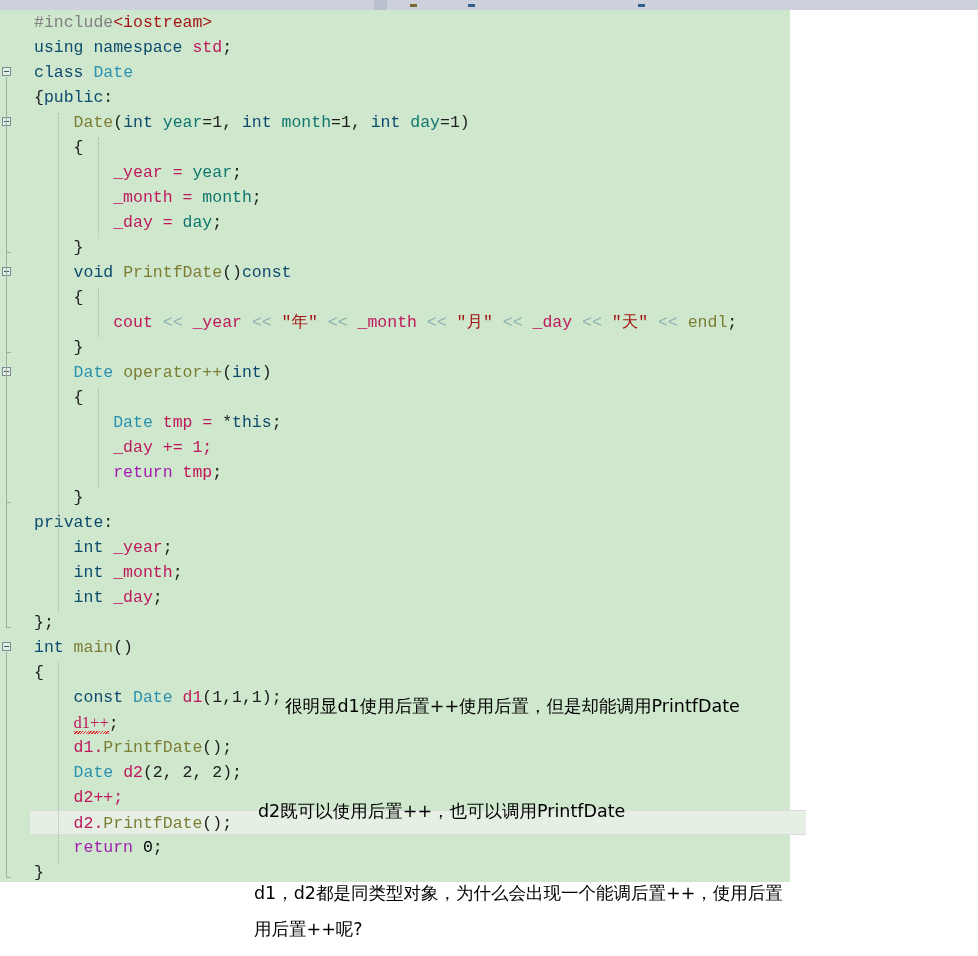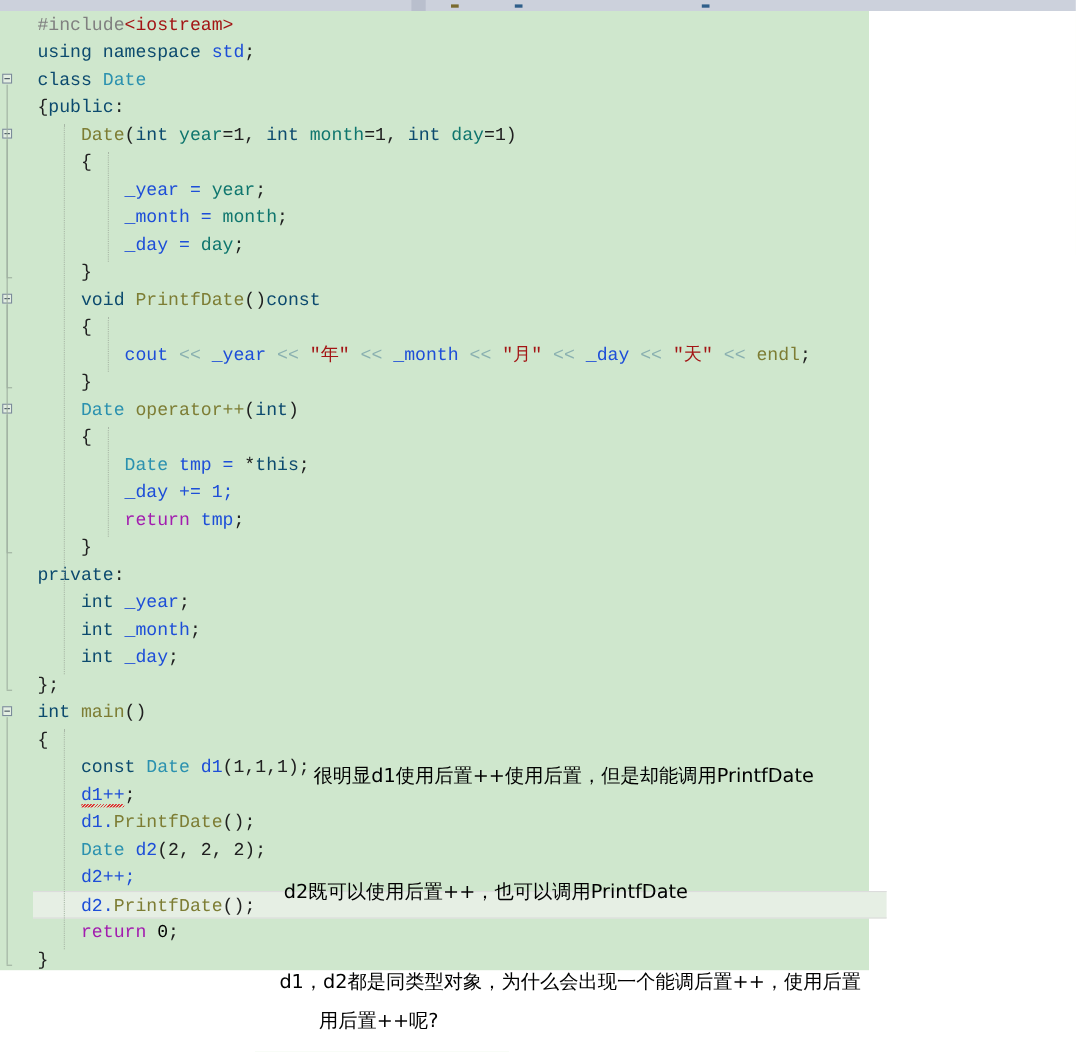--- a/index.html
+++ b/index.html
@@ -108,30 +108,31 @@
     width: 0px;
     border-left: 1px dotted #a8b7a6;
   }
 
   
   .k-pre   { color: #808080; }                 
   .k-str   { color: #a31515; }                 
   .k-kw    { color: #0c4a6e; }                 
   .k-type  { color: #2b91af; }                 
   .k-fn    { color: #7d7d34; }                 
-  .k-id    { color: #1d4ed8; }                 
+  .k-id    { color: #be185d; }                 
   .k-var   { color: #0f766e; }                 
   .k-ret   { color: #a21caf; }                 
   .k-op    { color: #8ab0b0; }                 
   .k-num   { color: #000000; }
   .k-punc  { color: #202020; }
 
   .squig {
     position: relative;
     text-decoration: none;
+    font-family: Liberation Serif, serif;
   }
   .squig::after {
     content: "";
     position: absolute;
     left: 0; right: 0; bottom: -2px;
     height: 3px;
     background-image:
       repeating-linear-gradient(135deg,
         #e03030 0px, #e03030 1px,
         transparent 1px, transparent 2px);
@@ -142,21 +143,21 @@
     position: absolute;
     font-family: "DejaVu Sans", "Liberation Sans", sans-serif;
     font-size: 17.5px;
     color: #000000;
     white-space: nowrap;
     line-height: 26px;
   }
   #note-1 { left: 285px; top: 693px; }
   #note-2 { left: 258px; top: 798px; }
   #note-3 { left: 254px; top: 880px; width: 715px; white-space: normal; }
-  #note-3 .l2 { display: block; margin-top: 10px; margin-left: 36px; }
+  #note-3 .l2 { display: block; margin-top: 10px; }
 </style>
 </head>
 <body>
 
 <div id="top-strip">
   <div class="tb-tab" style="left:374px"></div>
   <div class="tb-mark m1"></div>
   <div class="tb-mark m2"></div>
   <div class="tb-mark m3"></div>
 </div>

